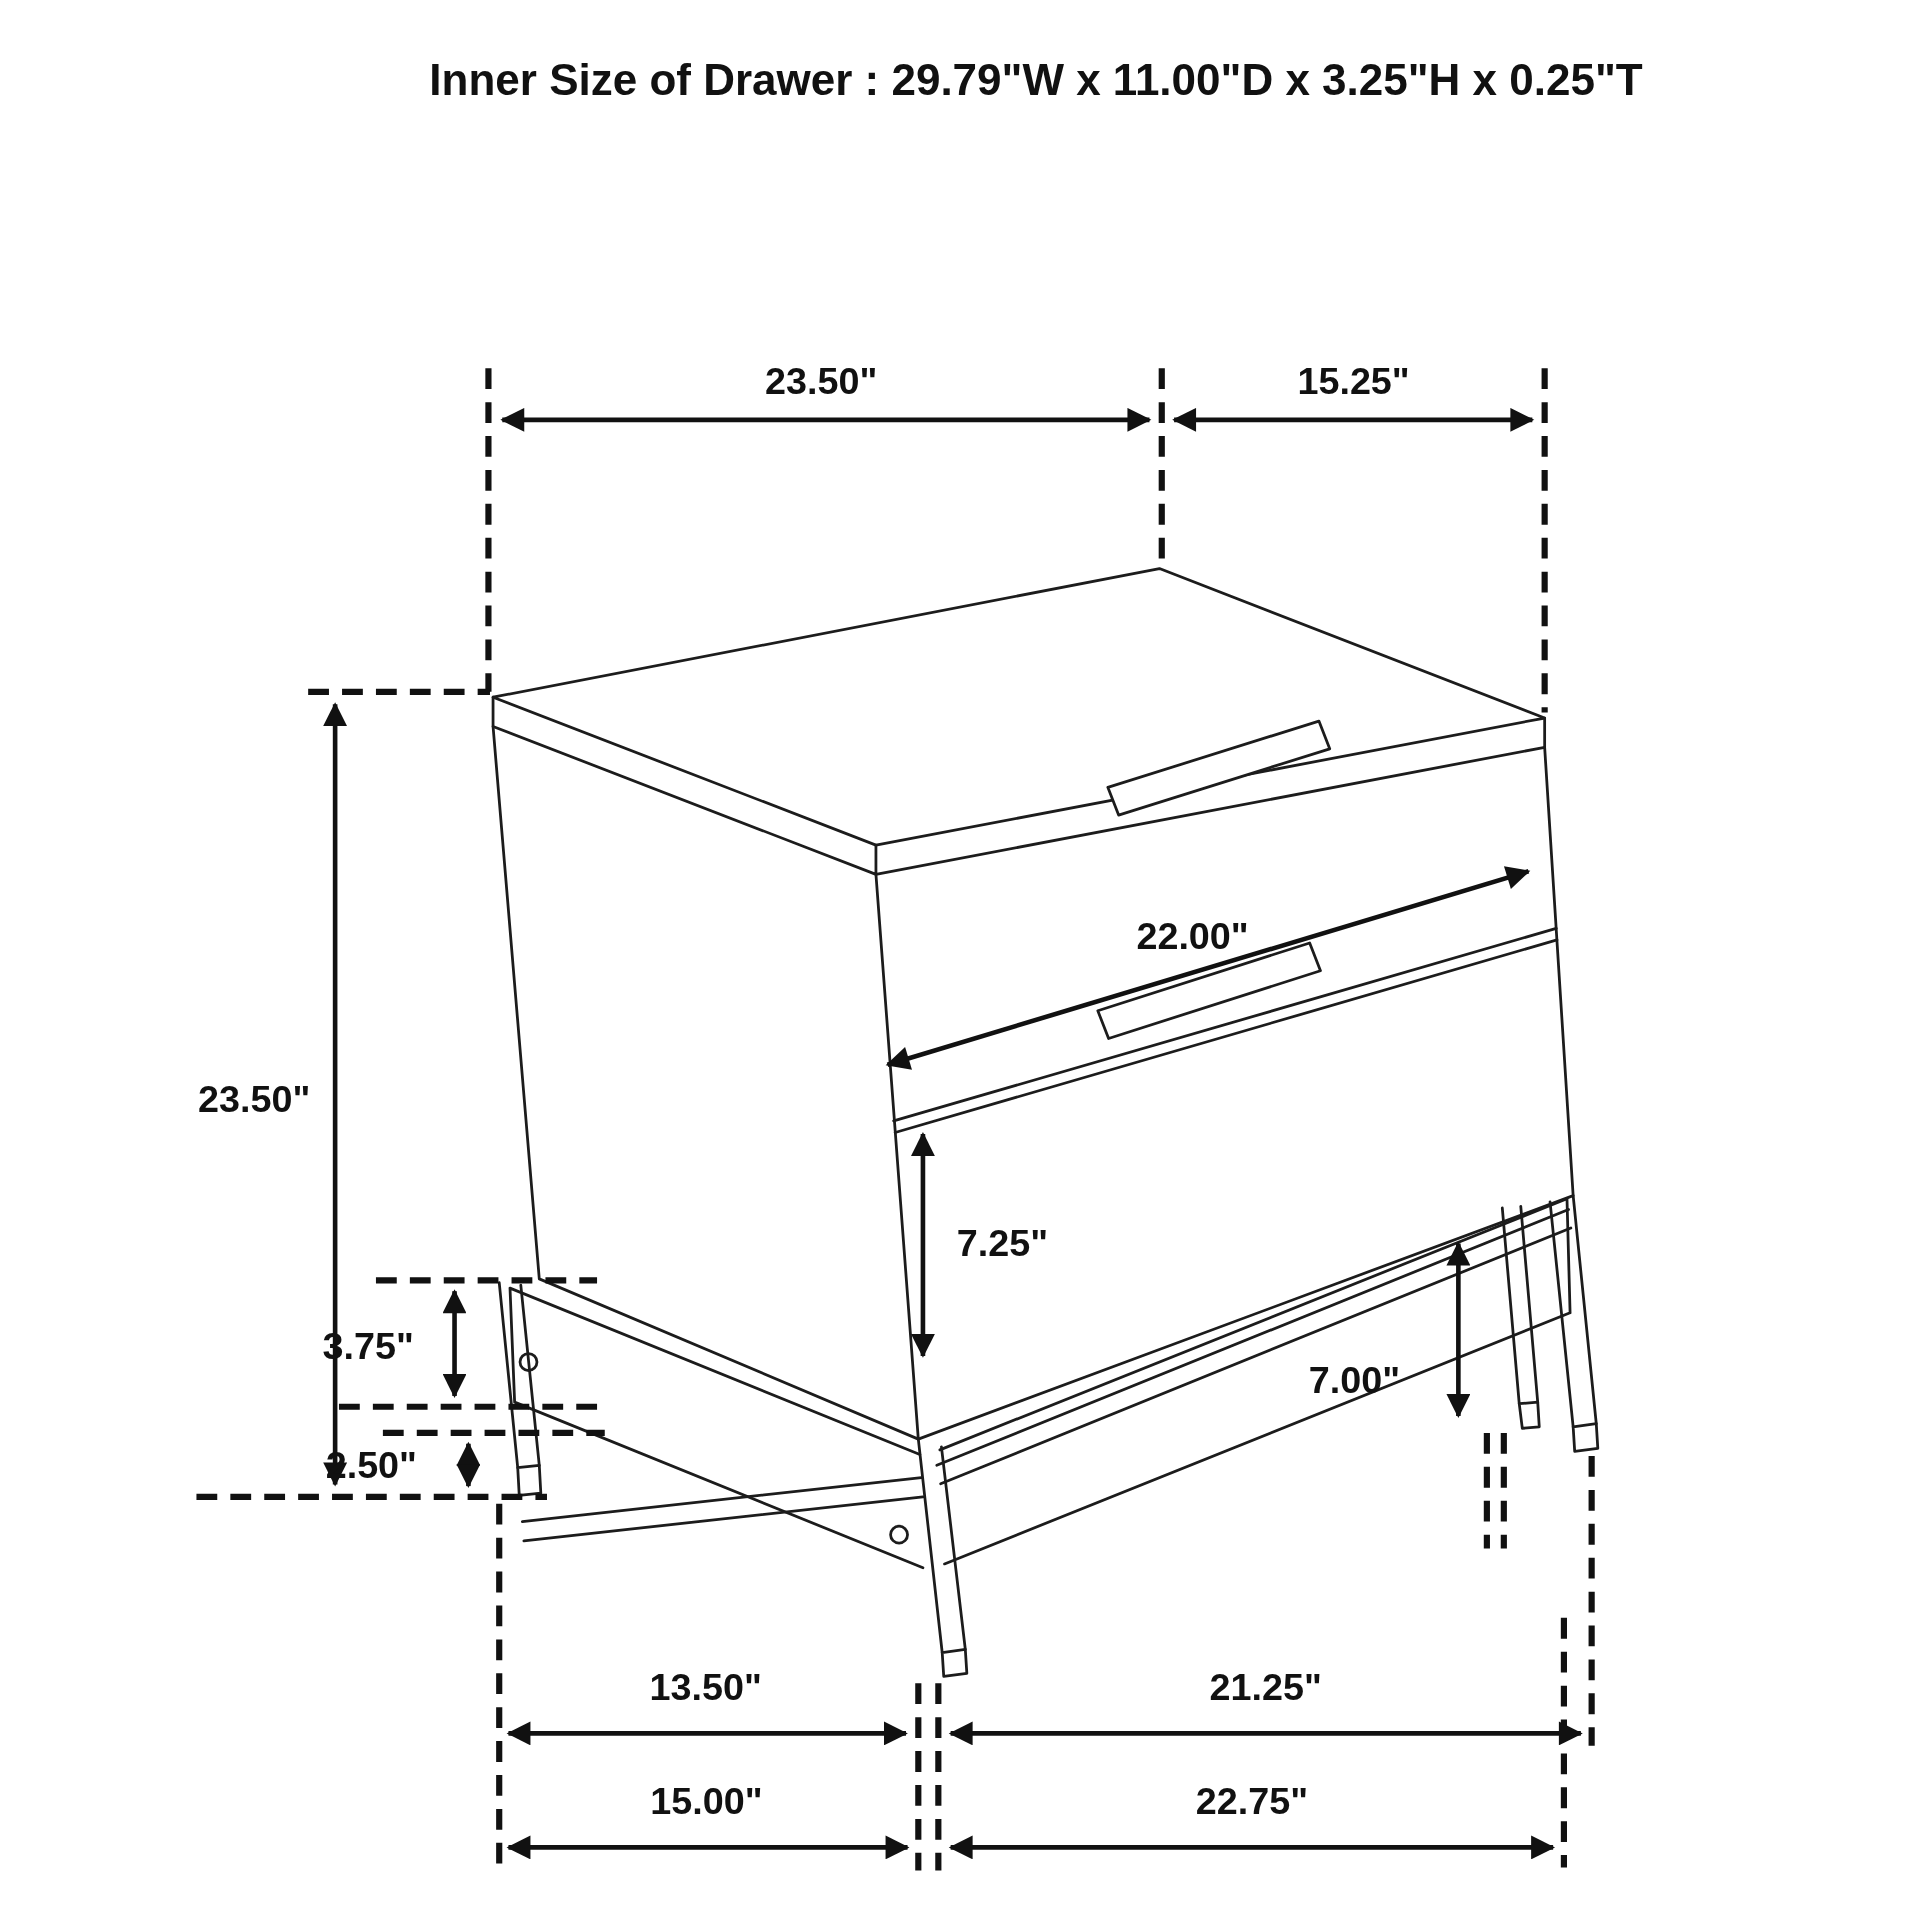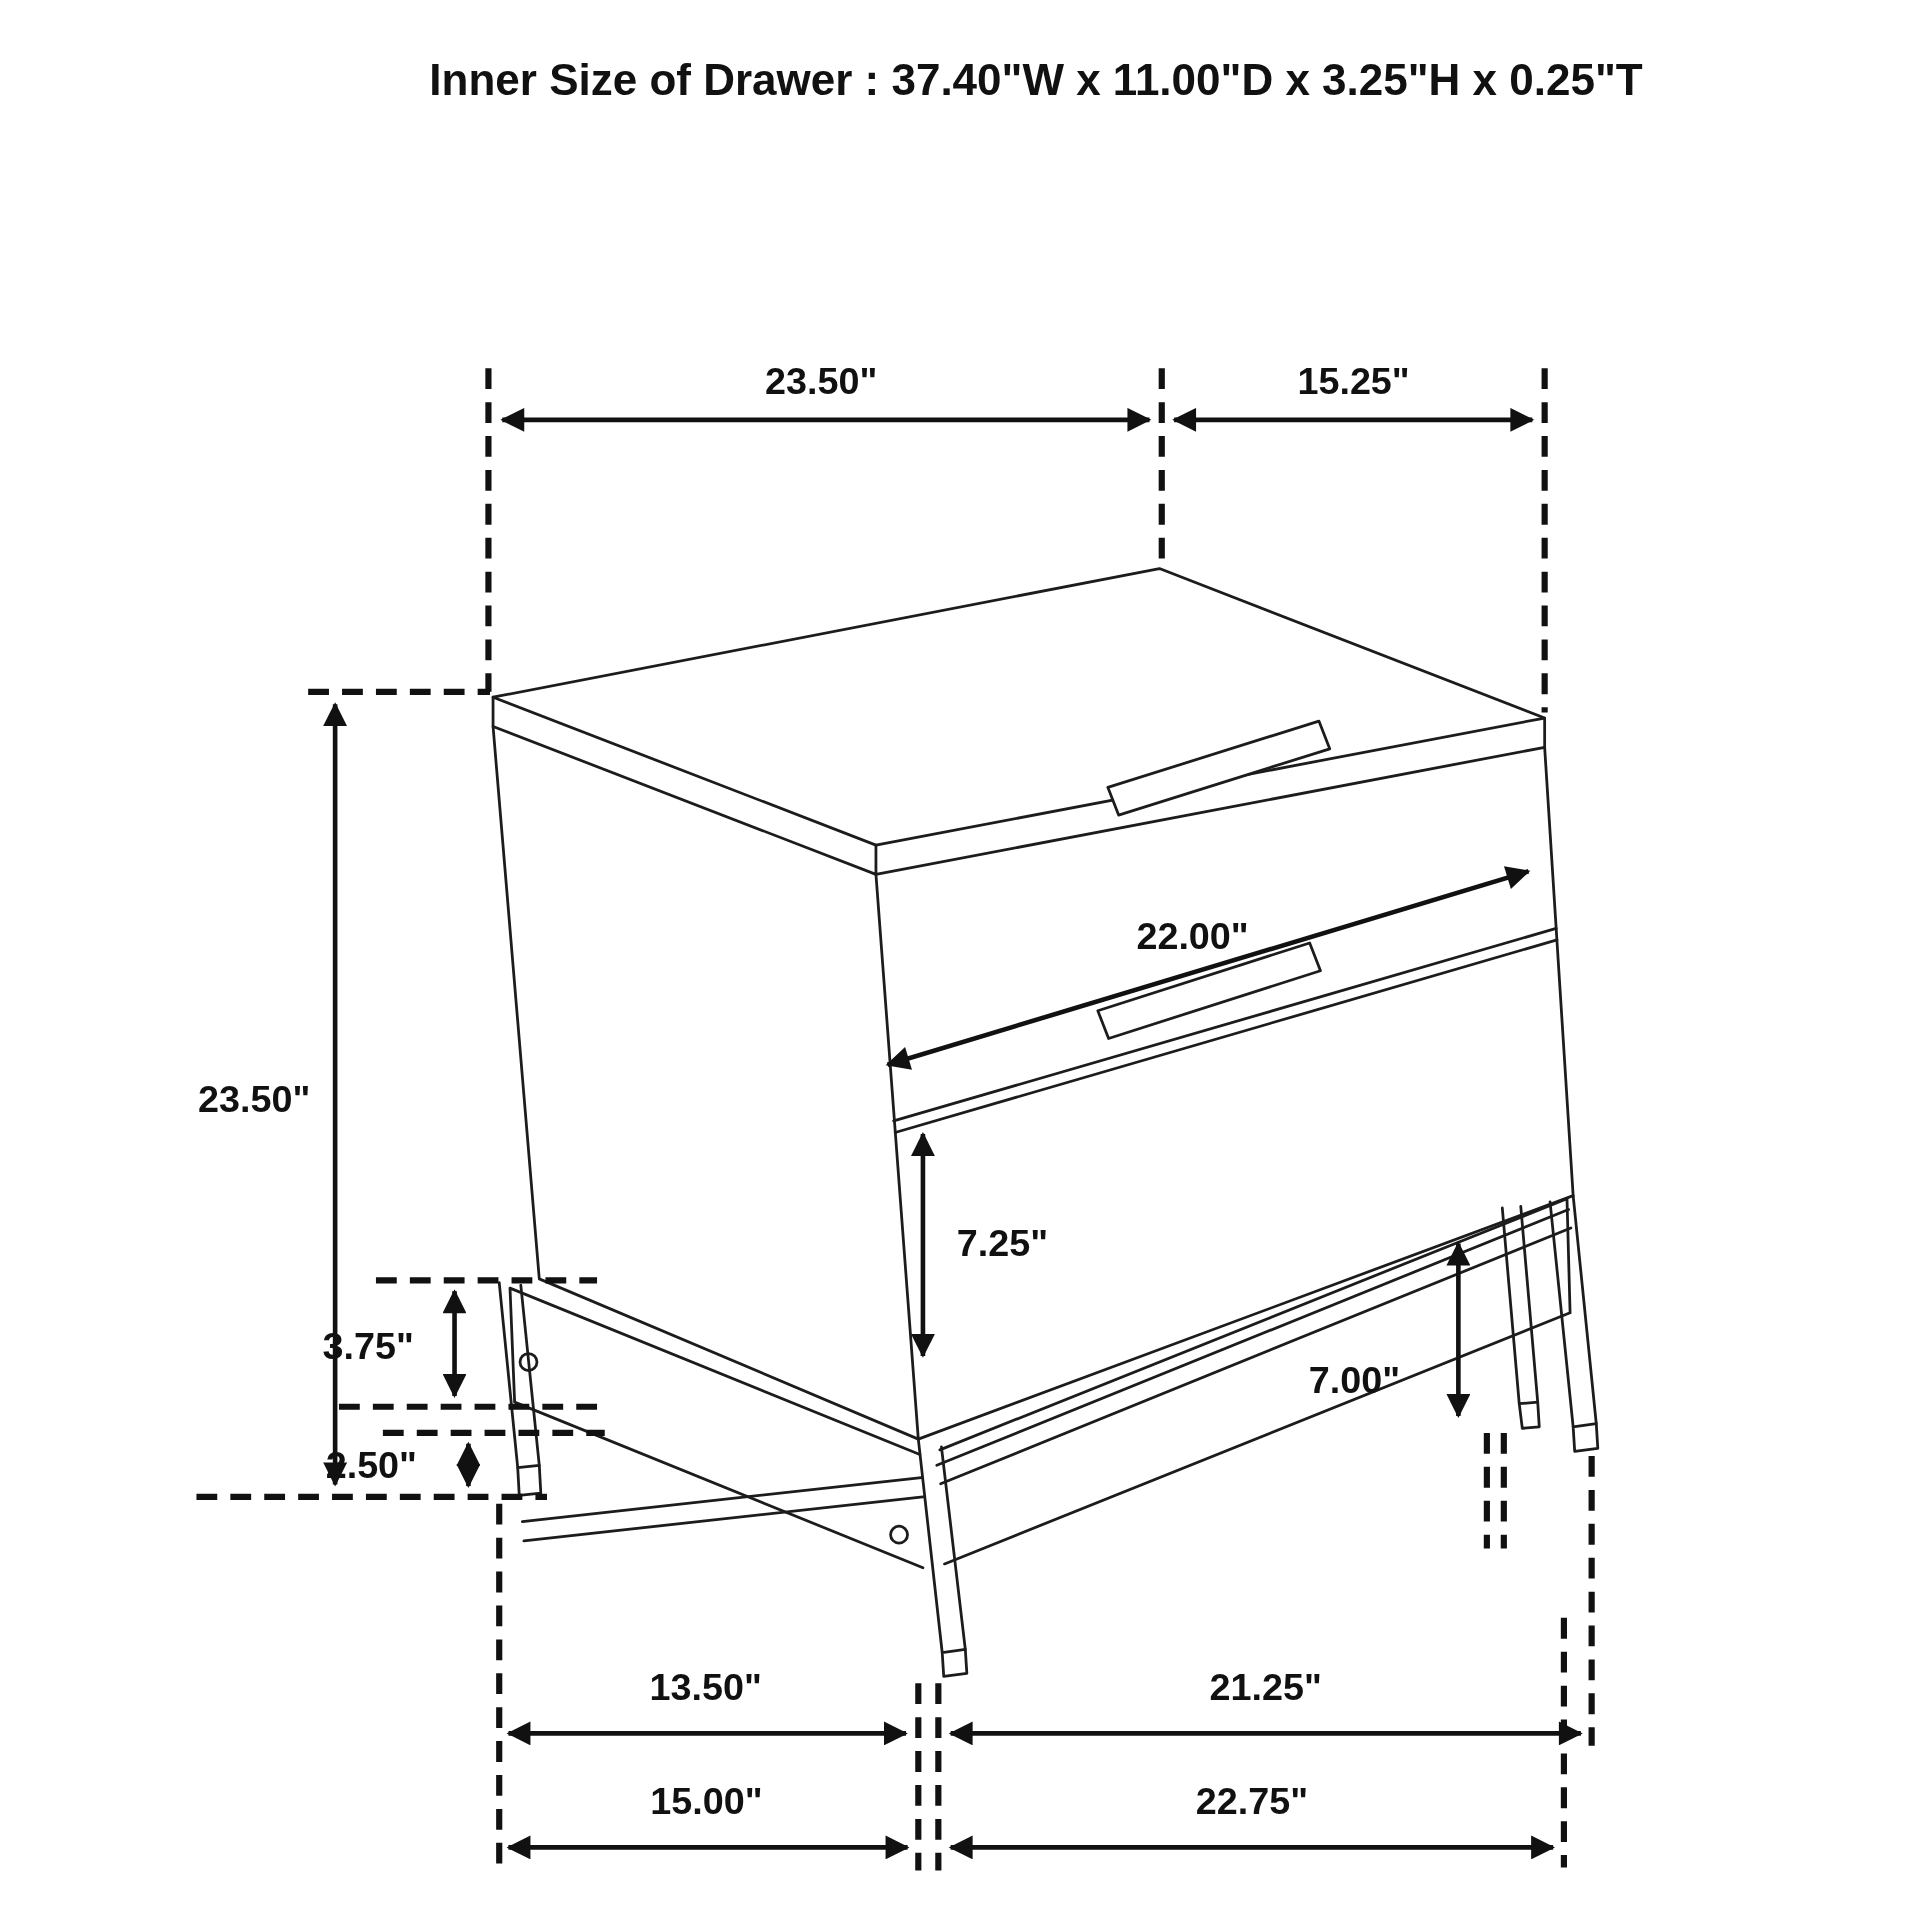--- a/index.html
+++ b/index.html
@@ -28,21 +28,21 @@
   .dimlabel{
     font-family:"Liberation Sans", sans-serif;
     font-weight:bold;
     font-size:49px;
     fill:#111111;
   }
 </style>
 </head>
 <body>
 
-<div class="title">Inner Size of Drawer : 37.40"W x 11.00"D x 3.25"H x 0.25"T</div>
+<div class="title">Inner Size of Drawer : 29.79"W x 11.00"D x 3.25"H x 0.25"T</div>
 
 <svg width="1926" height="1926" viewBox="0 0 2500 2500">
   <defs>
     <marker id="ah" viewBox="0 0 10 10" refX="9.2" refY="5" markerWidth="44" markerHeight="31" markerUnits="userSpaceOnUse" orient="auto">
       <path d="M0,0 L10,5 L0,10 z" fill="#111111"></path>
     </marker>
     <marker id="ahs" viewBox="0 0 10 10" refX="9.2" refY="5" markerWidth="44" markerHeight="31" markerUnits="userSpaceOnUse" orient="auto-start-reverse">
       <path d="M0,0 L10,5 L0,10 z" fill="#111111"></path>
     </marker>
   </defs>

